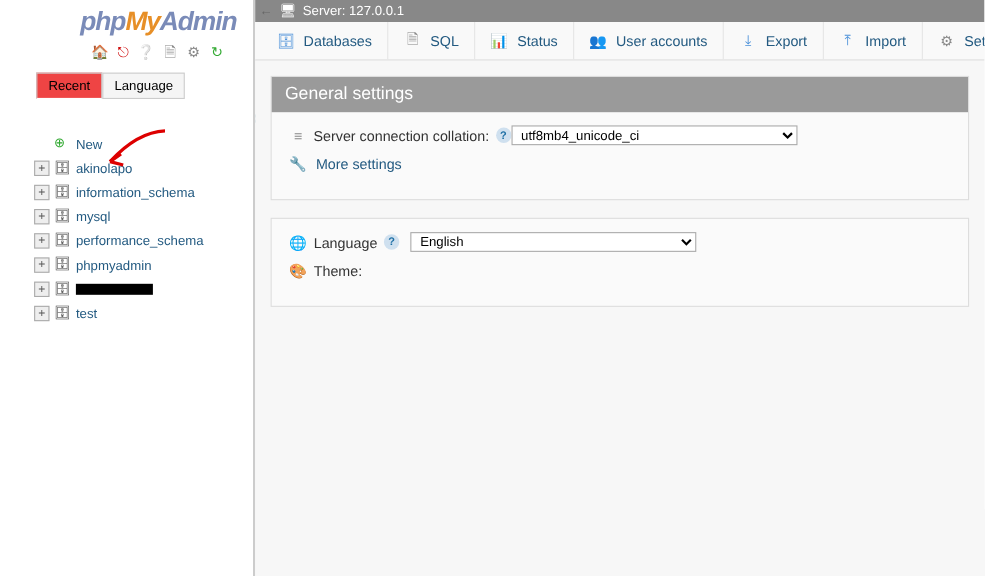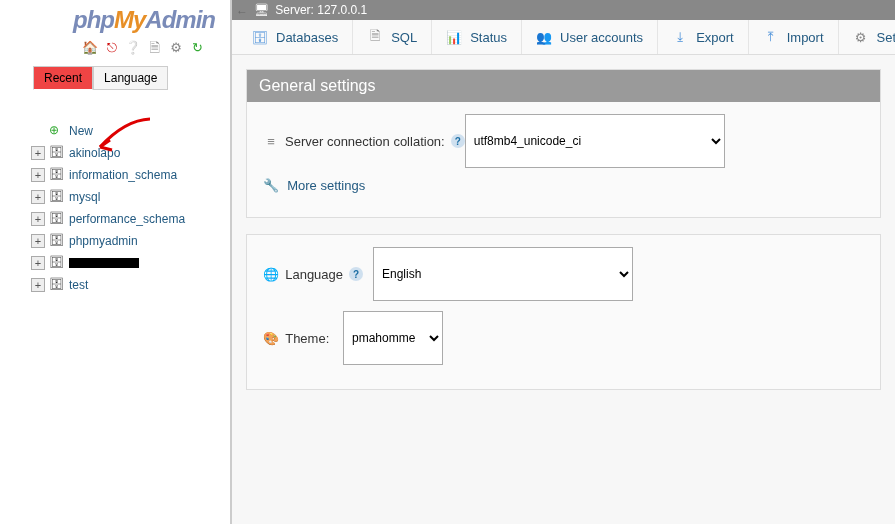--- a/index.html
+++ b/index.html
@@ -36,21 +36,21 @@
 .menubar .mitem { display: flex; align-items: center; padding: 9px 14px; border-right: 1px solid #e5e5e5; cursor: pointer; color: #235a81; font-size: 13px; white-space: nowrap; }
 .menubar .mitem .micon { width: 16px; height: 16px; margin-right: 8px; display: inline-flex; align-items: center; justify-content: center; font-size: 13px; }
 .content { padding: 14px 14px; }
 .panel { margin-bottom: 16px; border: 1px solid #ddd; background: #fafafa; }
 .panel-hd { background: #9a9a9a; color: #fff; padding: 7px 12px; font-size: 16px; }
 .panel-body { padding: 12px 16px 14px; font-size: 13px; color: #333; }
 .frow { display: flex; align-items: center; margin-bottom: 10px; }
 .frow .flabel { display: flex; align-items: center; min-width: 200px; }
 .frow .flabel .ficon { margin-right: 6px; color: #888; display: inline-flex; width:16px; justify-content:center; }
 .frow .help { display: inline-flex; width: 14px; height: 14px; border-radius: 50%; background: #cfe0ef; color: #1c6ea4; font-size: 10px; align-items: center; justify-content: center; margin-left: 6px; font-weight: bold; }
-select { font-size: 12px; padding: 18px 4px; border: 1px solid #aaa; background: #fff; }
+select { font-size: 12px; padding: 0 4px; border: 1px solid #aaa; background: #fff; }
 .collation-sel { width: 260px; }
 .lang-sel { width: 260px; }
 .theme-sel { width: 100px; }
 .more-link { color: #235a81; cursor: pointer; margin-left: 2px; }
 .wrench { color: #6aa5d6; margin-right: 6px; }
 .flag { margin-right: 6px; }
 .theme-ic { color: #d88; margin-right: 6px; }
 </style>
 </head>
 <body>
@@ -191,20 +191,17 @@
           </span>
           <select class="lang-sel">
             <option>English</option>
           </select>
         </div>
         <div class="frow">
           <span class="flabel" style="min-width:80px">
             <span class="theme-ic">🎨</span>
             <span>Theme:</span>
           </span>
-          <select class="theme-sel">
-            <option>pmahomme</option>
-          </select>
         </div>
       </div>
     </div>
   </div>
 </div>
 
 </body></html>

